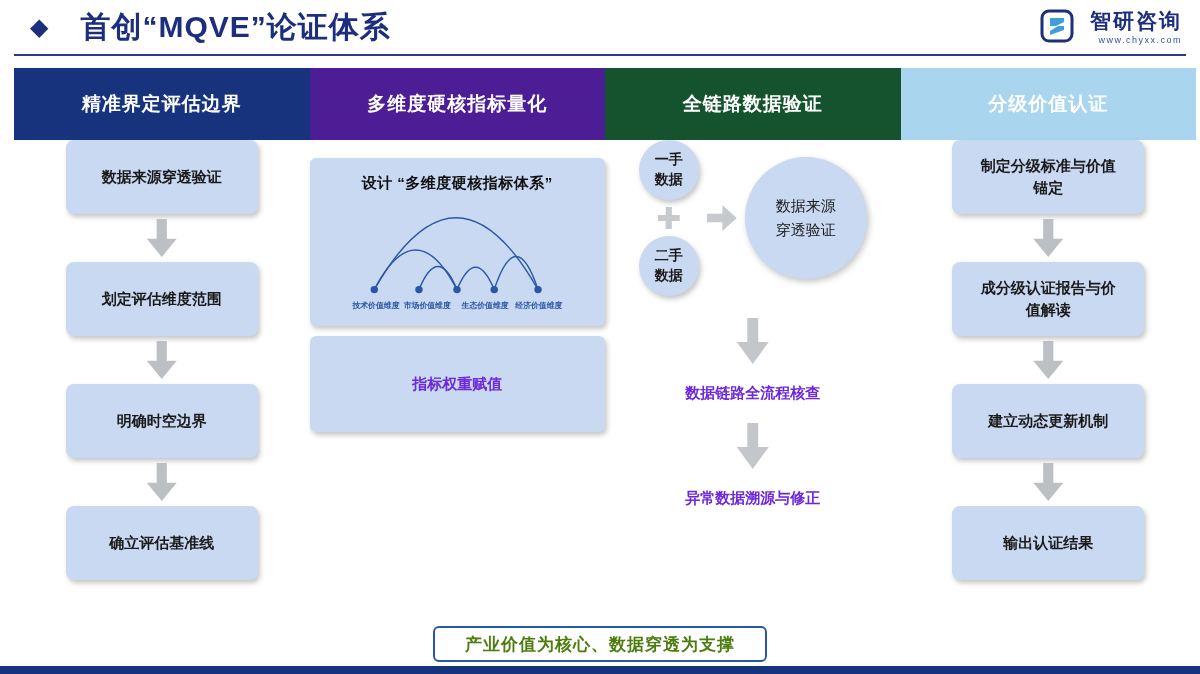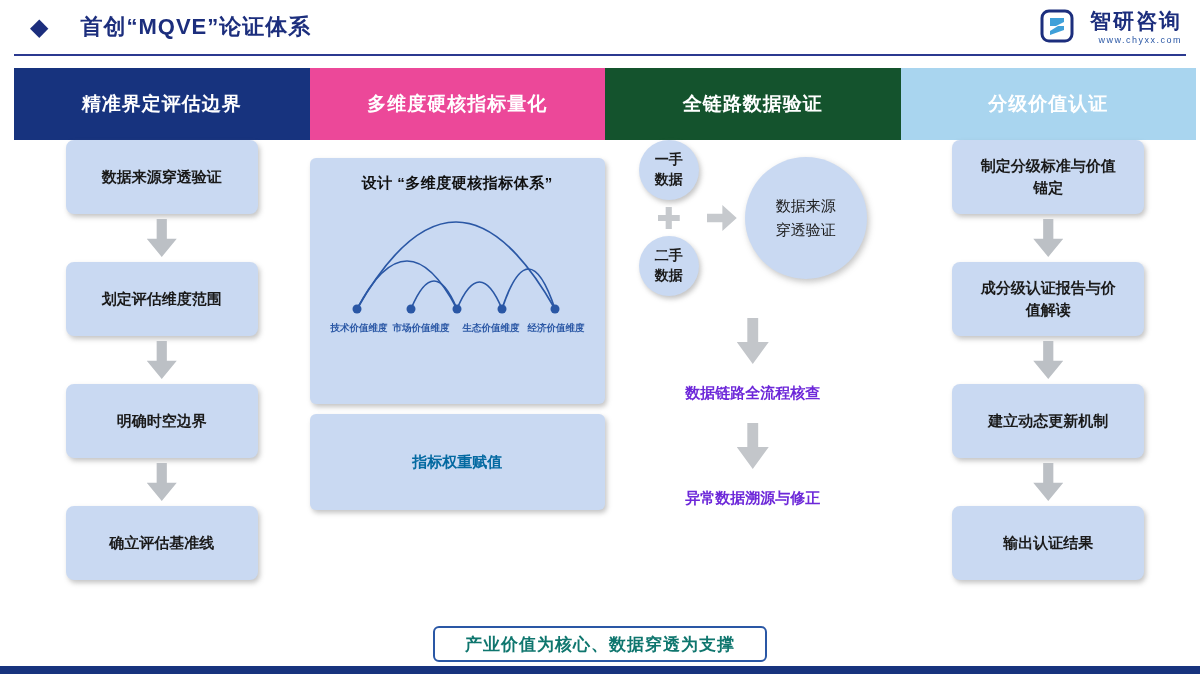--- a/index.html
+++ b/index.html
@@ -2,33 +2,33 @@
 <html><head>
 <meta charset="utf-8">
 <style>
   * { box-sizing: border-box; }
   body { margin:0; background:#fff; font-family:"Liberation Sans","DejaVu Sans",sans-serif; }
   .page { position:relative; width:1200px; height:674px; background:#fff; overflow:hidden; }
 
   
   .top { position:absolute; top:0; left:0; width:100%; height:54px; display:flex; align-items:center; }
   .diamond { margin-left:30px; font-size:24px; color:#1c2e7d; line-height:1; }
-  .title { margin:0 0 0 32px; font-size:22px; font-weight:bold; color:#1c2e7d; letter-spacing:1px; }
+  .title { margin:0 0 0 32px; font-size:30px; font-weight:bold; color:#1c2e7d; letter-spacing:1px; }
   .logo { position:absolute; right:18px; top:7px; display:flex; align-items:center; gap:16px; }
   .logo-text { display:flex; flex-direction:column; align-items:flex-end; }
   .logo-name { font-size:21px; font-weight:bold; color:#1c2e7d; letter-spacing:2px; }
   .logo-url { font-size:9px; color:#2a57a5; letter-spacing:1.5px; }
   .rule { position:absolute; top:54px; left:14px; right:14px; height:2px; background:#2b3990; }
 
   
   .cols { position:absolute; top:68px; left:14px; right:4px; display:flex; gap:0; }
   .col { flex:1; display:flex; flex-direction:column; min-width:0; }
   .col-h { height:72px; display:flex; align-items:center; justify-content:center;
            color:#fff; font-size:19px; font-weight:bold; letter-spacing:1px; }
-  .h1 { background:#17337e; } .h2 { background:#ec4899; }
+  .h1 { background:#17337e; } .h2 { background:#4c1d95; }
   .h3 { background:#14532d; } .h4 { background:#a9d5ef; }
   .col-body { display:flex; flex-direction:column; align-items:center; }
   .col-body.stretch { align-items:stretch; padding-top:18px; }
 
   
   .fbox { width:192px; min-height:74px; background:#c9d9f2; border-radius:8px;
           box-shadow:2px 3px 5px rgba(110,110,110,.4);
           display:flex; align-items:center; justify-content:center; text-align:center;
           font-size:15px; font-weight:bold; color:#1a1a1a; line-height:1.5; padding:8px 24px; }
 
@@ -38,24 +38,24 @@
   .darrow-lg { width:32px; height:46px; background:#c3c6ca;
             clip-path:polygon(33% 0,67% 0,67% 52%,100% 52%,50% 100%,0 52%,33% 52%); }
   .plus { width:22px; height:22px; background:#c6c9cd;
           clip-path:polygon(36% 0,64% 0,64% 36%,100% 36%,100% 64%,64% 64%,64% 100%,36% 100%,36% 64%,0 64%,0 36%,36% 36%); }
   .rarrow { width:30px; height:26px; background:#c6c9cd;
           clip-path:polygon(0 34%,52% 34%,52% 0,100% 50%,52% 100%,52% 66%,0 66%); }
 
   
   .wbox { width:100%; background:#c9d9f2; border-radius:6px;
           box-shadow:2px 3px 5px rgba(110,110,110,.4); }
-  .bigbox { height:246px; display:flex; flex-direction:column; align-items:center; padding-top:16px; }
+  .bigbox { height:168px; display:flex; flex-direction:column; align-items:center; padding-top:16px; }
   .diagram-title { font-size:15px; font-weight:bold; color:#111; letter-spacing:.5px; }
   .mbox { height:96px; margin-top:10px; display:flex; align-items:center; justify-content:center;
-          font-size:15px; font-weight:bold; color:#0369a1; }
+          font-size:15px; font-weight:bold; color:#6d28d9; }
   .mbox2 { height:106px; margin-top:14px; }
   .arcsvg { margin-top:4px; }
 
   
   .cluster { display:flex; align-items:center; gap:8px; }
   .stack { display:flex; flex-direction:column; align-items:center; gap:7px; }
   .scircle { width:60px; height:60px; border-radius:50%; background:#c9d9f2;
              box-shadow:2px 3px 5px rgba(110,110,110,.4);
              display:flex; align-items:center; justify-content:center; text-align:center;
              font-size:14px; font-weight:bold; color:#1a1a1a; line-height:1.4; padding:0 15px; }
@@ -63,21 +63,21 @@
              box-shadow:2px 3px 6px rgba(110,110,110,.4);
              display:flex; align-items:center; justify-content:center; text-align:center;
              font-size:15px; font-weight:normal; color:#1a1a1a; line-height:1.6; padding:0 26px; }
   .a1 { margin-top:22px; } .a2 { margin-top:20px; }
   .step-text { margin-top:20px; font-size:15px; font-weight:bold; color:#6d28d9; text-align:center; }
 
   
   .tagline { position:absolute; left:50%; top:626px; transform:translateX(-50%);
              height:36px; border:2px solid #2a57a5; border-radius:6px; background:#fff;
              display:flex; align-items:center; justify-content:center; padding:0 30px;
-             font-size:17px; font-weight:bold; color:#0f766e; letter-spacing:1px; white-space:nowrap; }
+             font-size:17px; font-weight:bold; color:#4d7c0f; letter-spacing:1px; white-space:nowrap; }
   .bottom-strip { position:absolute; left:0; bottom:0; width:100%; height:8px; background:#17337e; }
 </style>
 </head>
 <body>
 
 <div class="page">
 
   <header class="top">
     <span class="diamond">◆</span>
     <h1 class="title">首创“MQVE”论证体系</h1>

